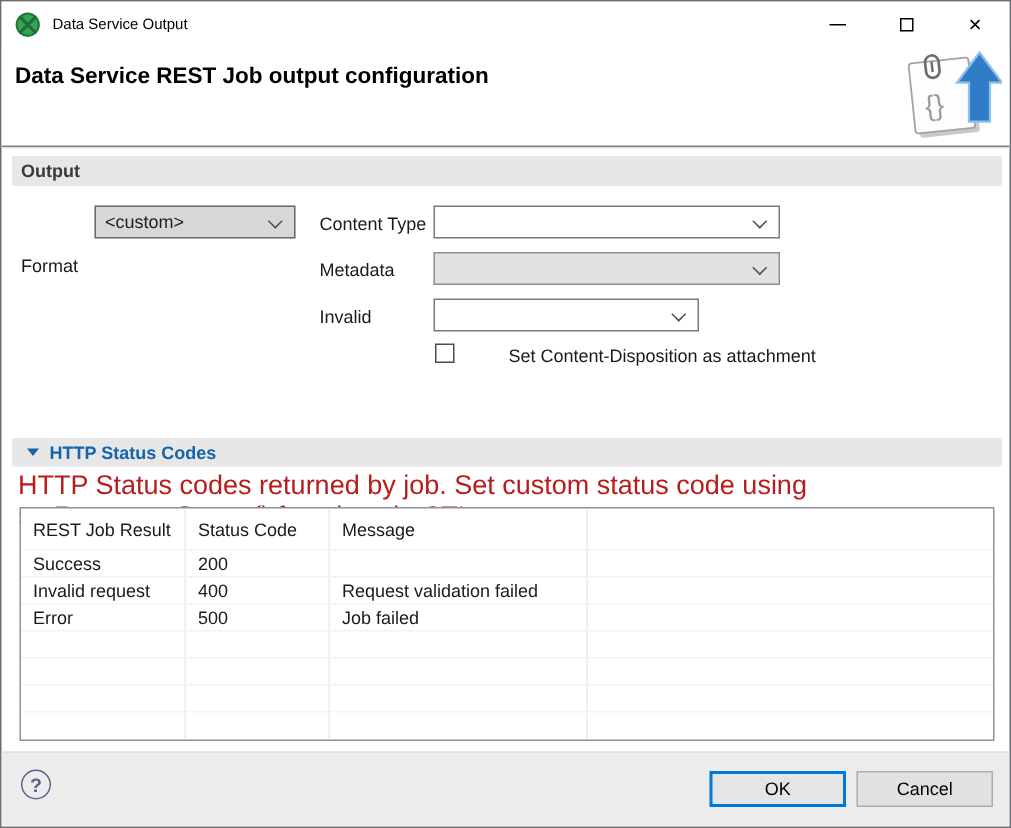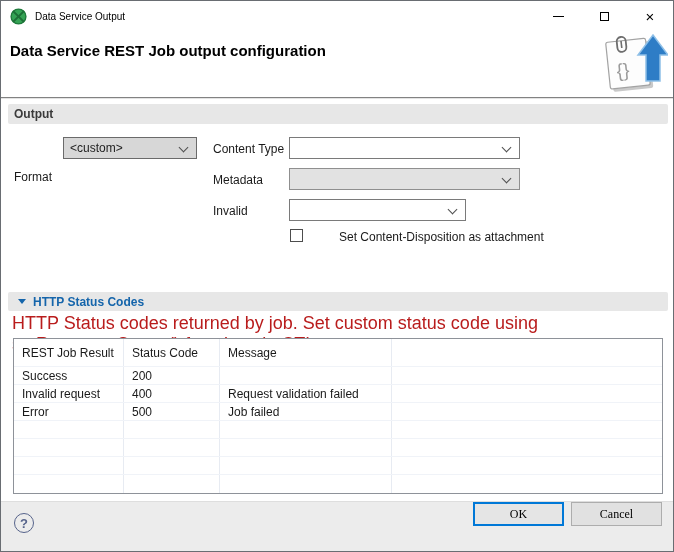--- a/index.html
+++ b/index.html
@@ -52,22 +52,22 @@
   .trow.tbody { border-bottom:1px solid #f0f3f8; }
   .trow.tbody:last-child { border-bottom:none; }
   .cell { display:flex; align-items:center; padding-left:8px; border-right:1px solid #e7ebf2;
           white-space:nowrap; overflow:hidden; color:#1a1a1a; }
   .cell:last-child { border-right:none; }
   
   .footer { position:absolute; left:0; right:0; bottom:0; height:50px; background:#ececec; border-top:1px solid #dedede; }
   .help-btn { position:absolute; left:13px; top:11px; width:20px; height:20px; border-radius:50%;
               border:1px solid #57648b; color:#57648b; font-weight:bold; font-size:13px;
               display:flex; align-items:center; justify-content:center; cursor:default; }
-  .btn { position:absolute; top:0; width:91px; height:24px; background:#e1e1e1; border:1px solid #adadad;
-         display:flex; align-items:center; justify-content:center; font-size:12px; color:#000; cursor:default;font-family:Liberation Serif, serif; }
+  .btn { position:absolute; top:12px; width:91px; height:24px; background:#e1e1e1; border:1px solid #adadad;
+         display:flex; align-items:center; justify-content:center; font-size:12px; color:#000; cursor:default; }
   .btn-ok { left:472px; border:2px solid #0078d7; background:#e5e5e5; }
   .btn-cancel { left:570px; }
 </style>
 </head>
 <body>
 
 <div class="dialog">
 
   <div class="titlebar">
     <span class="titlebar-icon">

